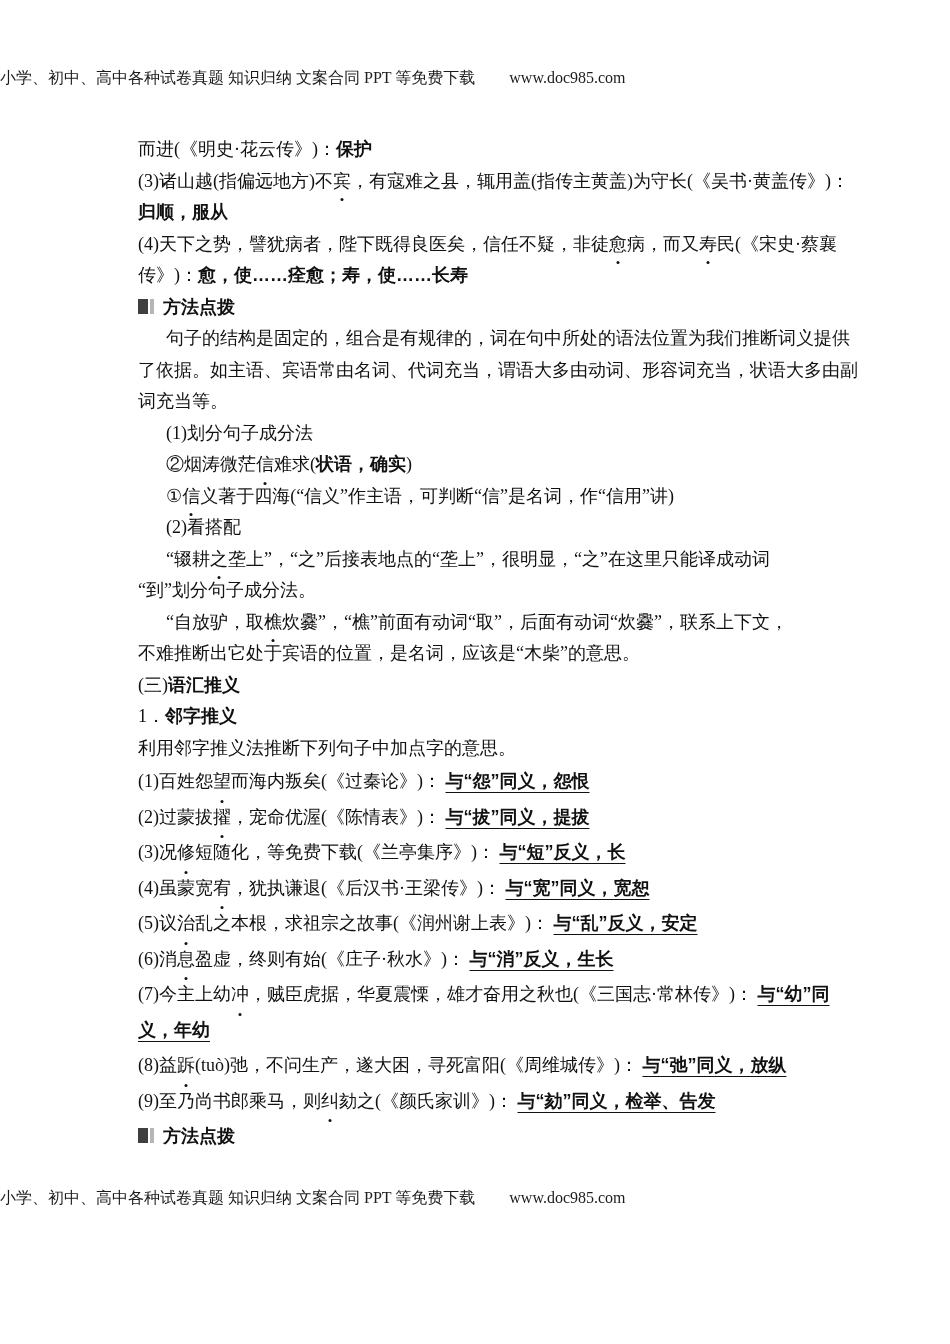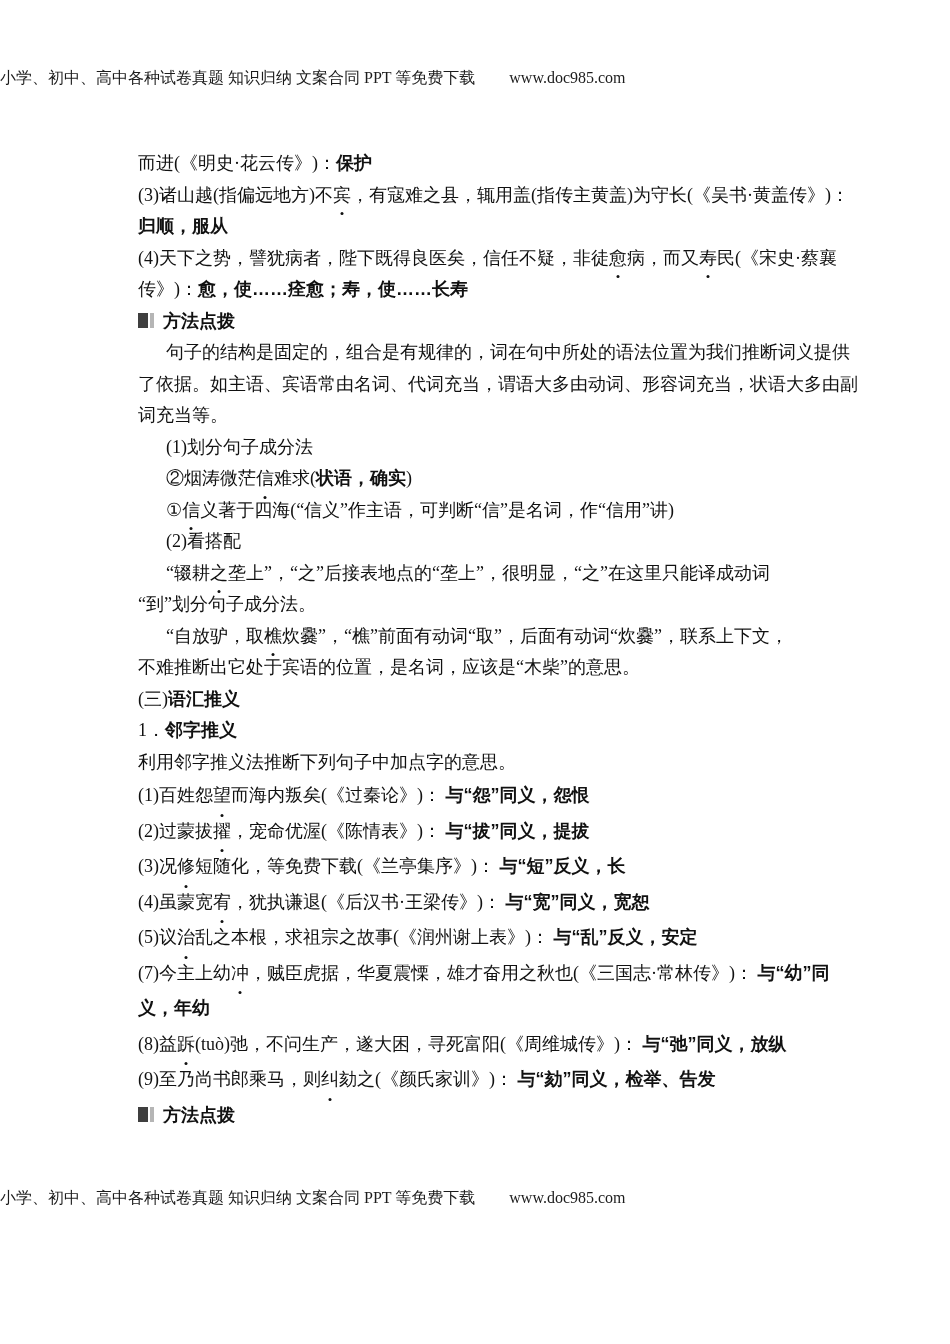--- a/index.html
+++ b/index.html
@@ -13,31 +13,31 @@
   }
   .pg-header, .pg-footer {
     position: absolute; left: 0; width: 100%;
     text-align: left; font-size: 16px; line-height: 32px; color: #1c1c1c;
     white-space: nowrap;
   }
   .pg-header { top: 62px; }
   .pg-footer { top: 1182px; }
   .site-url { margin-left: 34px; }
   #doc {
-    position: absolute; left: 138px; top: 148px; width: 760px;
+    position: absolute; left: 138px; top: 134px; width: 760px;
   }
   .line { white-space: nowrap; }
   .z1 { line-height: 31.5px; }
   .z2 { line-height: 34.5px; }
   .ind { padding-left: 28px; }
   .sn { font-family: "Liberation Serif", serif; font-size: 18px; color: #111111; }
   .sb { font-family: "Liberation Sans", sans-serif; font-weight: bold; font-size: 18px; color: #111111; }
   .su {
     font-family: "Liberation Sans", sans-serif; font-weight: bold; font-size: 18px; color: #111111;
-    text-decoration-thickness: 1.2px; text-underline-offset: 5px;
+    text-decoration: underline; text-decoration-thickness: 1.2px; text-underline-offset: 5px;
   }
   .sd { position: relative; display: inline-block; }
   .sd::after {
     content: ""; position: absolute; left: 50%; bottom: -4px;
     width: 3px; height: 3px; border-radius: 50%; background: #111111;
     transform: translateX(-50%);
   }
   .m-icon { display: inline-block; width: 18px; height: 15px; margin-right: 7px; vertical-align: -1px; }
   .mi-l { display: inline-block; width: 10px; height: 15px; background: #3f3f3f; margin-right: 2px; }
   .mi-r { display: inline-block; width: 4px; height: 15px; background: #b5b5b5; }
@@ -68,20 +68,21 @@
     <div class="line z1 ind"><span class="sn">“自放驴，取</span><span class="sn sd">樵</span><span class="sn">炊爨”，“樵”前面有动词“取”，后面有动词“炊爨”，联系上下文，</span></div>
     <div class="line z1"><span class="sn">不难推断出它处于宾语的位置，是名词，应该是“木柴”的意思。</span></div>
     <div class="line z1"><span class="sn">(三)</span><span class="sb">语汇推义</span></div>
     <div class="line z1"><span class="sn">1．</span><span class="sb">邻字推义</span></div>
     <div class="line z1"><span class="sn">利用邻字推义法推断下列句子中加点字的意思。</span></div>
     <div class="line z2"><span class="sn">(1)百姓怨</span><span class="sn sd">望</span><span class="sn">而海内叛矣(《过秦论》)： </span><span class="su">与“怨”同义，怨恨</span></div>
     <div class="line z2"><span class="sn">(2)过蒙拔</span><span class="sn sd">擢</span><span class="sn">，宠命优渥(《陈情表》)： </span><span class="su">与“拔”同义，提拔</span></div>
     <div class="line z2"><span class="sn">(3)况</span><span class="sn sd">修</span><span class="sn">短随化，等免费下载(《兰亭集序》)： </span><span class="su">与“短”反义，长</span></div>
     <div class="line z2"><span class="sn">(4)虽蒙宽</span><span class="sn sd">宥</span><span class="sn">，犹执谦退(《后汉书·王梁传》)： </span><span class="su">与“宽”同义，宽恕</span></div>
     <div class="line z2"><span class="sn">(5)议</span><span class="sn sd">治</span><span class="sn">乱之本根，求祖宗之故事(《润州谢上表》)： </span><span class="su">与“乱”反义，安定</span></div>
+    <div class="line z2"><span class="sn">(6)消</span><span class="sn sd">息</span><span class="sn">盈虚，终则有始(《庄子·秋水》)： </span><span class="su">与“消”反义，生长</span></div>
     <div class="line z2"><span class="sn">(7)今主上幼</span><span class="sn sd">冲</span><span class="sn">，贼臣虎据，华夏震慄，雄才奋用之秋也(《三国志·常林传》)： </span><span class="su">与“幼”同</span></div>
     <div class="line z2"><span class="su">义，年幼</span></div>
     <div class="line z2"><span class="sn">(8)益</span><span class="sn sd">跅</span><span class="sn">(tuò)弛，不问生产，遂大困，寻死富阳(《周维城传》)： </span><span class="su">与“弛”同义，放纵</span></div>
     <div class="line z2"><span class="sn">(9)至乃尚书郎乘马，则</span><span class="sn sd">纠</span><span class="sn">劾之(《颜氏家训》)： </span><span class="su">与“劾”同义，检举、告发</span></div>
     <div class="line z2"><span class="m-icon"><span class="mi-l"></span><span class="mi-r"></span></span><span class="sb">方法点拨</span></div>
   </div>
 
 <div class="pg-footer">
   <span>小学、初中、高中各种试卷真题 知识归纳 文案合同 PPT 等免费下载</span><span class="site-url">www.doc985.com</span>
 </div>

